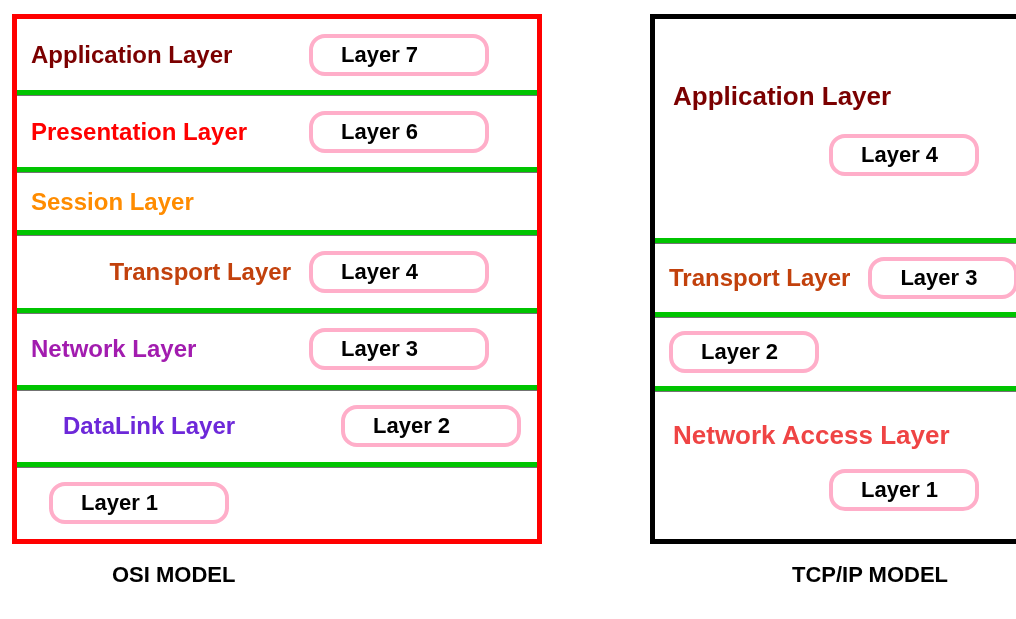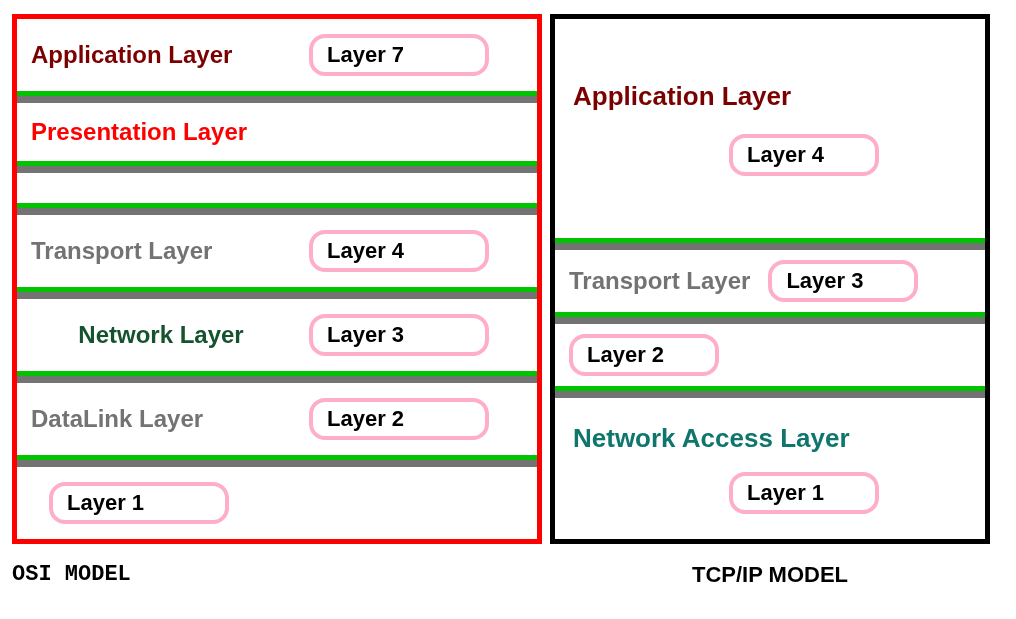--- a/index.html
+++ b/index.html
@@ -31,52 +31,52 @@
     height: 530px;
     border: 5px solid #000000;
     display: flex;
     flex-direction: column;
   }
   .layer-row {
     flex: 1 1 auto;
     display: flex;
     align-items: center;
     padding: 8px 10px 8px 14px;
-    border-top: 7px solid #737373;
+    border-top: 1px solid #737373;
     border-bottom: 5px solid #00c400;
     position: relative;
   }
   .layer-row:first-child { border-top: none; }
   .layer-row:last-child { border-bottom: none; }
   .layer-name {
     font-size: 24px;
     font-weight: bold;
     flex: 0 0 auto;
     white-space: nowrap;
   }
   .osi-box .layer-name { width: 260px; }
   .tcp-box .layer-name { width: auto; margin-right: 18px; }
 
   
   .c-darkred { color: #7b0000; }
   .c-red     { color: #ff0000; }
   .c-orange  { color: #ff8c00; }
-  .c-cyan    { color: #737373; }
-  .c-indigo  { color: #14532d; text-align: center; }
-  .c-purple  { color: #737373; }
-  .c-pink    { color: #0f766e; }
+  .c-cyan    { color: #c2410c; text-align: right; }
+  .c-indigo  { color: #a21caf; }
+  .c-purple  { color: #6d28d9; margin-left: 32px; }
+  .c-pink    { color: #ef4444; }
 
   .badge {
     border: 4px solid #ffaec9;
     border-radius: 16px;
     background: #ffffff;
     font-size: 22px;
     font-weight: bold;
     color: #000000;
-    padding: 4px 14px 4px 14px;
+    padding: 4px 14px 4px 28px;
     min-width: 180px;
     text-align: left;
     display: inline-block;
   }
   .osi-box .badge { margin-left: 18px; }
 
   
   .tcp-app {
     flex-direction: column;
     align-items: flex-start;
@@ -99,41 +99,43 @@
   .tcp-box .badge { min-width: 150px; }
 
   .caption {
     font-size: 22px;
     font-weight: bold;
     color: #000000;
     text-align: center;
     margin-top: 18px;
     white-space: nowrap;
   }
-  .osi-caption { text-align: left; width: 530px; font-family: Liberation Mono, monospace; }
+  .osi-caption { margin-left: 100px; text-align: left; width: 530px; }
   .tcp-caption { width: 440px; }
 </style>
 </head>
 <body>
 
 <div class="wrap">
 
   <div class="col">
     <div class="osi-box">
 
       <div class="layer-row">
         <span class="layer-name c-darkred">Application Layer</span>
         <span class="badge">Layer  7</span>
       </div>
 
       <div class="layer-row">
         <span class="layer-name c-red">Presentation Layer</span>
+        <span class="badge">Layer  6</span>
       </div>
 
       <div class="layer-row">
+        <span class="layer-name c-orange">Session Layer</span>
       </div>
 
       <div class="layer-row">
         <span class="layer-name c-cyan">Transport Layer</span>
         <span class="badge">Layer 4</span>
       </div>
 
       <div class="layer-row">
         <span class="layer-name c-indigo">Network Layer</span>
         <span class="badge">Layer  3</span>

